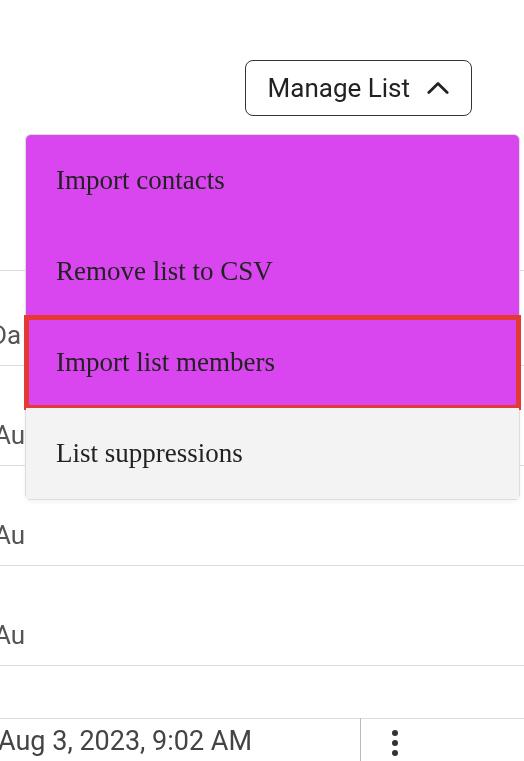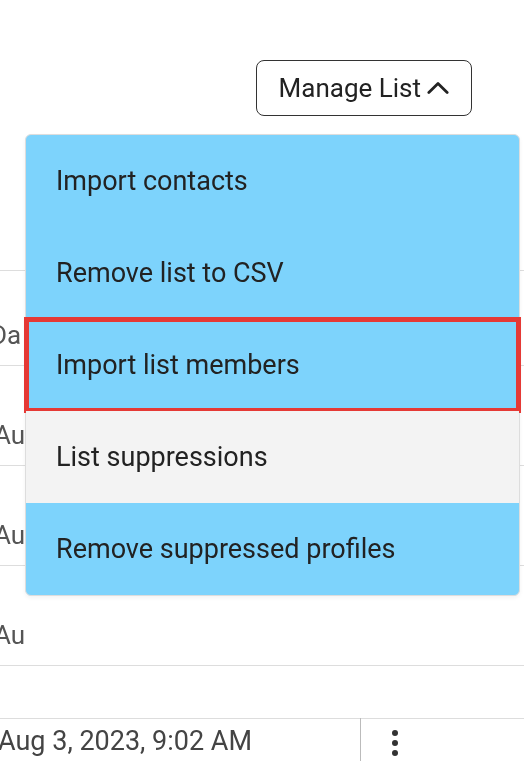--- a/index.html
+++ b/index.html
@@ -20,40 +20,41 @@
       top: 60px;
       right: 52px;
       border: 1.5px solid #333;
       border-radius: 8px;
       padding: 12px 22px;
       font-size: 26px;
       color: #222;
       background: #fff;
       display: flex;
       align-items: center;
-      gap: 6px;
+      gap: 17px;
       cursor: pointer;
     }
     .manage-list-button .chevron {
       display: inline-block;
     }
     .chevron svg {
       width: 22px;
       height: 14px;
       display: block;
     }
     .dropdown-menu {
       position: absolute;
       top: 134px;
       left: 25px;
       right: 4px;
       border: 1px solid #ddd;
       border-radius: 6px;
-      background: #7dd3fc;
+      background: #d946ef;
       box-shadow: 0 2px 4px rgba(0,0,0,0.05);
+      font-family: Liberation Serif, serif;
     }
     .dropdown-item {
       padding: 30px 30px;
       font-size: 27px;
       color: #222;
       cursor: pointer;
       position: relative;
     }
     .dropdown-item.highlighted {
       outline: 5px solid #e53935;
@@ -161,16 +162,13 @@
   </div>
   <div class="dropdown-item">
     <span>Remove list to CSV</span>
   </div>
   <div class="dropdown-item highlighted">
     <span>Import list members</span>
   </div>
   <div class="dropdown-item hovered">
     <span>List suppressions</span>
   </div>
-  <div class="dropdown-item">
-    <span>Remove suppressed profiles</span>
-  </div>
 </div>
 
 </body></html>

